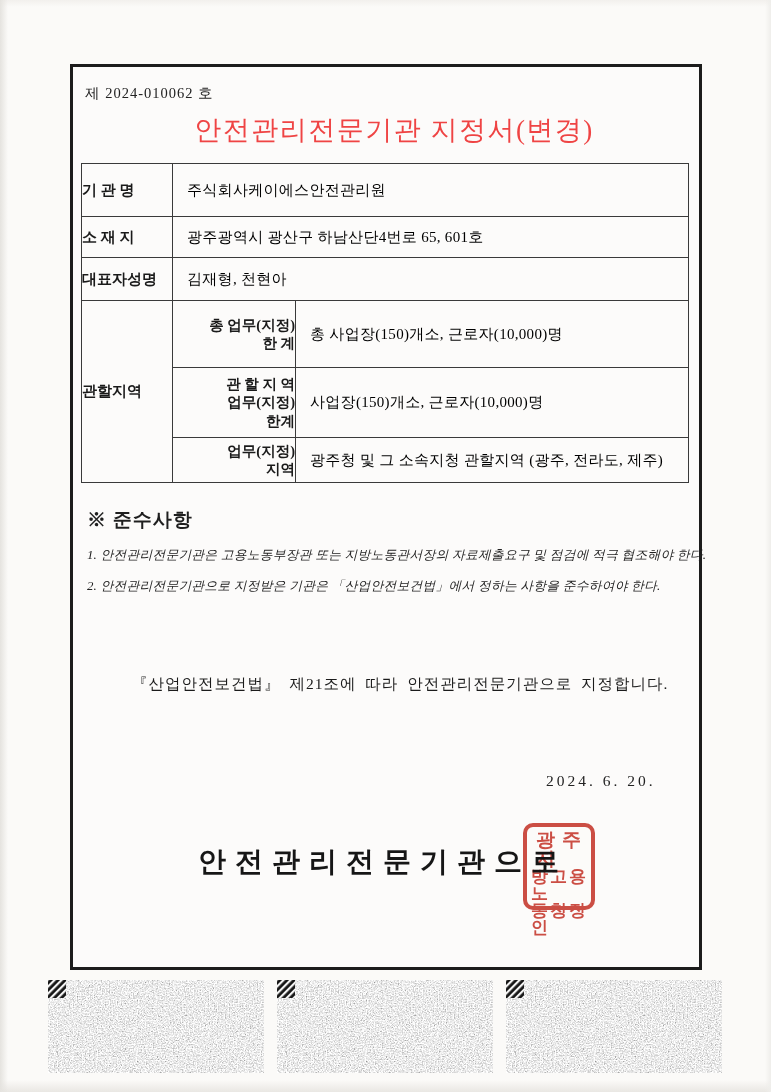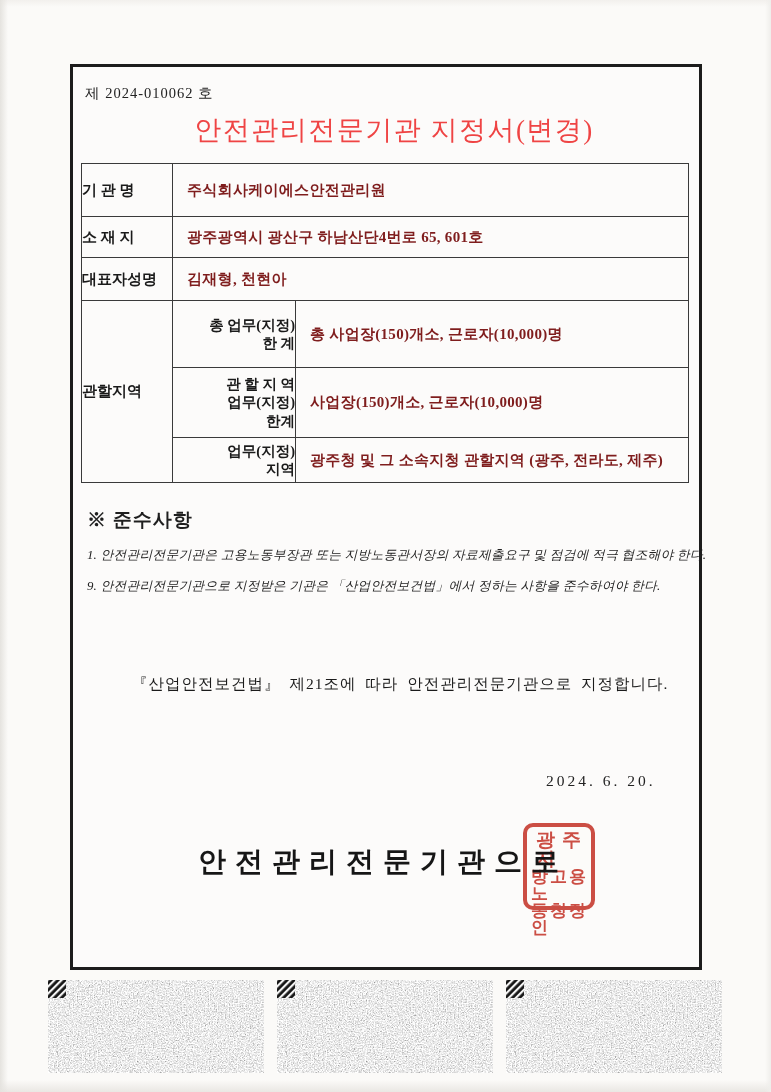--- a/index.html
+++ b/index.html
@@ -45,23 +45,22 @@
     font-size:15px;
   }
   .doc-table td.lbl {
     text-align:left; font-weight:bold; color:#1a1a1a;
   }
   .doc-table td.sublbl {
     text-align:right; font-weight:bold; color:#1a1a1a;
     line-height:1.25; font-size:14.5px;
   }
   .doc-table td.val {
-    padding-left:14px; text-align:left; color:#7f1d1d;
+    padding-left:14px; text-align:left; color:#000000;
     letter-spacing:0.3px;
-    font-weight:bold;
   }
   .sublbl span { display:block; }
 
   .compliance { position:absolute; left:87px; top:507px; width:612px; }
   .compliance-heading { font-size:19px; font-weight:bold; letter-spacing:1px; }
   .compliance-item {
     margin-top:14px; font-size:12.8px; letter-spacing:0.2px;
     white-space:nowrap; color:#222;font-style:italic;
   }
 
@@ -144,21 +143,21 @@
       <span>지역</span>
     </td>
     <td class="val">광주청 및 그 소속지청 관할지역 (광주, 전라도, 제주)</td>
   </tr>
 </tbody>
   </table>
 
 <div class="compliance">
   <div class="compliance-heading">※ 준수사항</div>
   <div class="compliance-item">1. 안전관리전문기관은 고용노동부장관 또는 지방노동관서장의 자료제출요구 및 점검에 적극 협조해야 한다.</div>
-  <div class="compliance-item">9. 안전관리전문기관으로 지정받은 기관은 「산업안전보건법」에서 정하는 사항을 준수하여야 한다.</div>
+  <div class="compliance-item">2. 안전관리전문기관으로 지정받은 기관은 「산업안전보건법」에서 정하는 사항을 준수하여야 한다.</div>
 </div>
 
 <div class="statement">『산업안전보건법』 제21조에 따라 안전관리전문기관으로 지정합니다.</div>
 
 <div class="issue-date">2024. 6. 20.</div>
 
 <div class="issuer">안전관리전문기관으로</div>
 
 <div class="seal">
   <div class="seal-line1">광주지</div>

